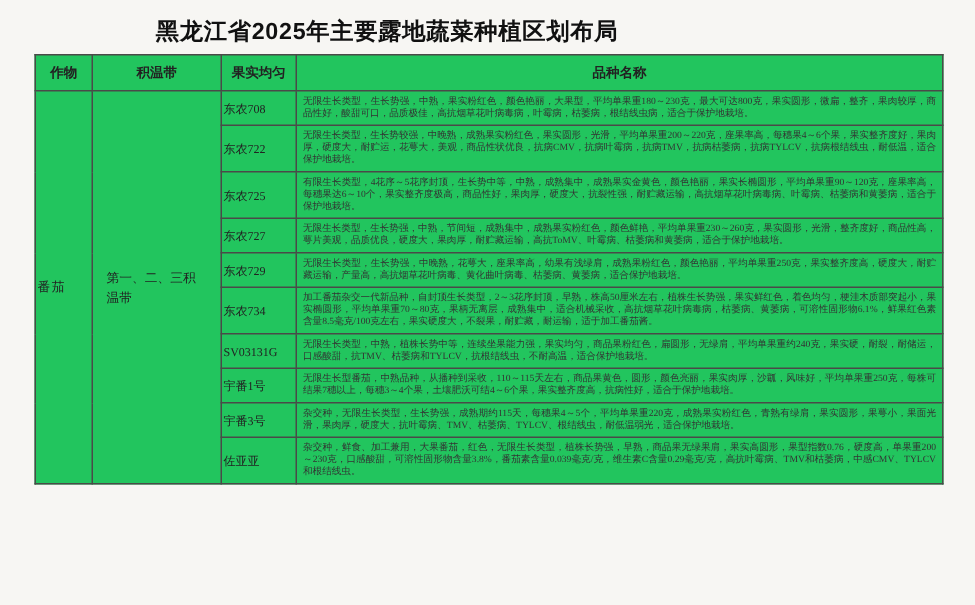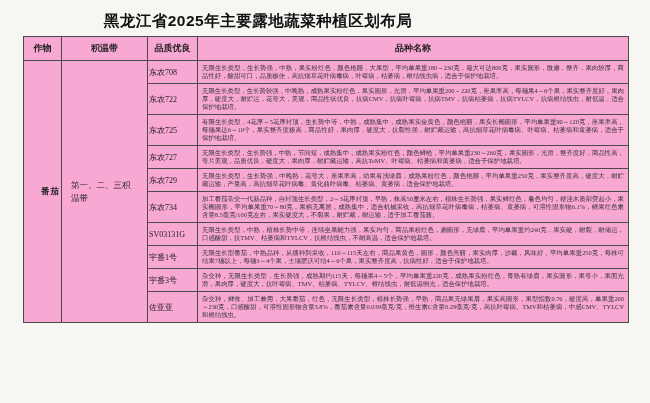--- a/index.html
+++ b/index.html
@@ -27,43 +27,43 @@
     letter-spacing: 0.5px;
     color: #111;
   }
   table.planting {
     position: absolute;
     left: 23px;
     top: 36px;
     width: 605px;
     border-collapse: collapse;
     table-layout: fixed;
-    background: #f9a8d4;
+    background: #22c55e;
   }
   table.planting col.c-crop  { width: 38px; }
   table.planting col.c-zone  { width: 86px; }
   table.planting col.c-name  { width: 50px; }
   table.planting col.c-trait { width: 431px; }
   table.planting th,
   table.planting td {
     border: 1px solid #4a4a48;
     vertical-align: middle;
   }
   table.planting th {
     font-family: "Liberation Sans", "DejaVu Sans", sans-serif;
     font-weight: 700;
     font-size: 9px;
     text-align: center;
     padding: 5px 2px;
     color: #222;
   }
   td.crop-cell {
-    text-align: right;
+    text-align: left;
     font-size: 8.5px;
-    font-weight: 700;
+    font-weight: 400;
     letter-spacing: 1px;
     color: #222;
   }
   td.zone-cell {
     font-size: 8.5px;
     padding: 0 9px;
     line-height: 1.5;
     color: #222;
   }
   td.name-cell {
@@ -91,21 +91,21 @@
     <colgroup>
       <col class="c-crop">
         <col class="c-zone">
         <col class="c-name">
         <col class="c-trait">
     </colgroup>
     <thead>
       <tr>
         <th>作物</th>
         <th>积温带</th>
-        <th>品质优良</th>
+        <th>果实均匀</th>
         <th>品种名称</th>
       </tr>
     </thead>
     <tbody id="table-body">
         <tr>
           <td class="crop-cell" rowspan="10">番茄</td>
           <td class="zone-cell" rowspan="10">第一、二、三积温带</td>
           <td class="name-cell">东农708</td>
           <td class="traits-cell">无限生长类型，生长势强，中熟，果实粉红色，颜色艳丽，大果型，平均单果重180～230克，最大可达800克，果实圆形，微扁，整齐，果肉较厚，商品性好，酸甜可口，品质极佳，高抗烟草花叶病毒病，叶霉病，枯萎病，根结线虫病，适合于保护地栽培。</td>
         </tr>

